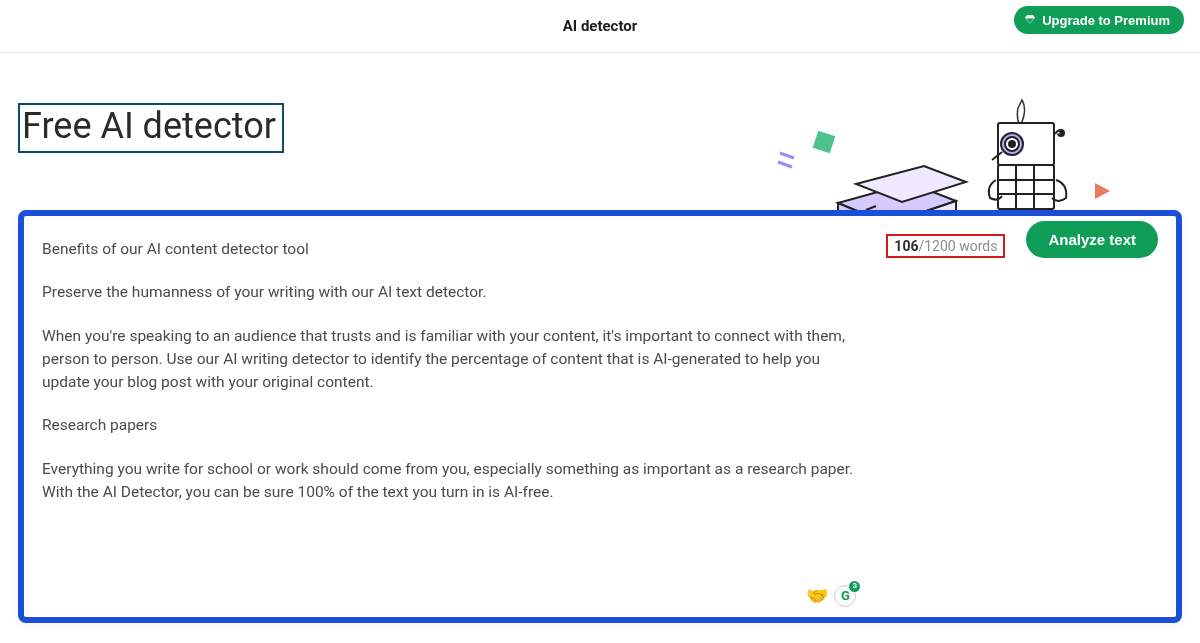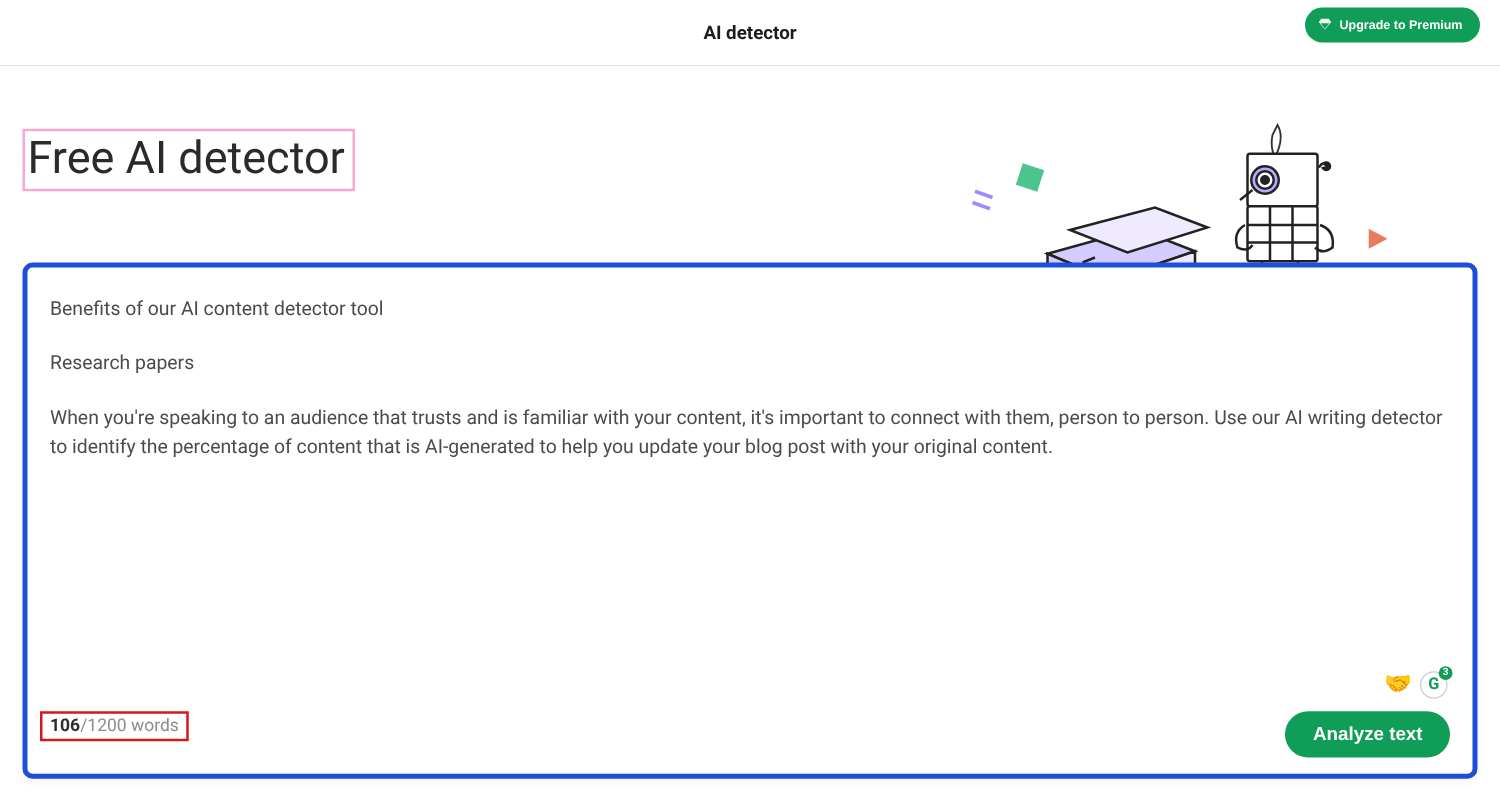--- a/index.html
+++ b/index.html
@@ -20,38 +20,38 @@
   }
   .upgrade-btn {
     position: absolute;
     right: 16px;
     top: 6px;
     height: 28px;
     background: #0f9d58;
     color: #fff;
     border: none;
     border-radius: 15px;
-    font-size: 10px;
+    font-size: 13px;
     font-weight: 600;
     padding: 0 14px 0 10px;
     display: flex;
     align-items: center;
     gap: 6px;
     cursor: pointer;
   }
   .upgrade-btn svg { width: 12px; height: 12px; }
 
   .hero {
     position: relative;
     padding: 50px 0 0 18px;
     height: 180px;
   }
   .hero-title-wrap {
     display: inline-block;
-    border: 2px solid #f9a8d4;
+    border: 2px solid #0c4a6e;
     padding: 0 6px 4px 2px;
     margin-bottom: 18px;
   }
   .hero-title {
     font-size: 36px;
     font-weight: 400;
     color: #2a2a2a;
   }
   .hero-sub {
     font-size: 15px;
@@ -67,41 +67,41 @@
     height: 150px;
   }
 
   .editor-card {
     position: absolute;
     left: 18px;
     right: 18px;
     top: 210px;
     bottom: 20px;
     background: #fff;
-    border: 4px solid #1d4ed8;
+    border: 6px solid #1d4ed8;
     border-radius: 8px;
     box-shadow: 0 2px 8px rgba(0,0,0,0.04);
     display: flex;
-    flex-direction: column;
+    flex-direction: row;
   }
   .editor-body {
     flex: 1;
     padding: 22px 20px 0 18px;
     font-size: 15.5px;
     color: #4b4b4b;
     line-height: 1.5;
     overflow: hidden;
     position: relative;
   }
   .editor-body p { margin-bottom: 20px; }
 
   .editor-footer {
     height: 50px;
     display: flex;
-    align-items: flex-start;
+    align-items: flex-end;
     justify-content: space-between;
     padding: 0 18px 8px 10px;
   }
   .word-count-box {
     border: 2px solid #d21a1a;
     padding: 2px 6px;
     font-size: 14px;
   }
   .wc-cur { font-weight: 700; color: #2d2d2d; }
   .wc-rest { color: #8c8c8c; }
@@ -211,22 +211,24 @@
         <line x1="106" y1="112" x2="116" y2="108"></line>
         <line x1="104" y1="120" x2="118" y2="114"></line>
       </g>
     </svg>
   </div>
 </div>
 
 <div class="editor-card">
   <div class="editor-body">
     <p>Benefits of our AI content detector tool</p>
+    <p>Preserve the humanness of your writing with our AI text detector.</p>
+    <p>When you're speaking to an audience that trusts and is familiar with your content, it's important to connect with them, person to person. Use our AI writing detector to identify the percentage of content that is AI-generated to help you update your blog post with your original content.</p>
     <p>Research papers</p>
-    <p>When you're speaking to an audience that trusts and is familiar with your content, it's important to connect with them, person to person. Use our AI writing detector to identify the percentage of content that is AI-generated to help you update your blog post with your original content.</p>
+    <p>Everything you write for school or work should come from you, especially something as important as a research paper. With the AI Detector, you can be sure 100% of the text you turn in is AI-free.</p>
 
     <div class="badge-group">
       <span class="badge-hand">🤝</span>
       <span class="badge-g">G
         <span class="count">3</span>
       </span>
     </div>
   </div>
 
   <div class="editor-footer">

